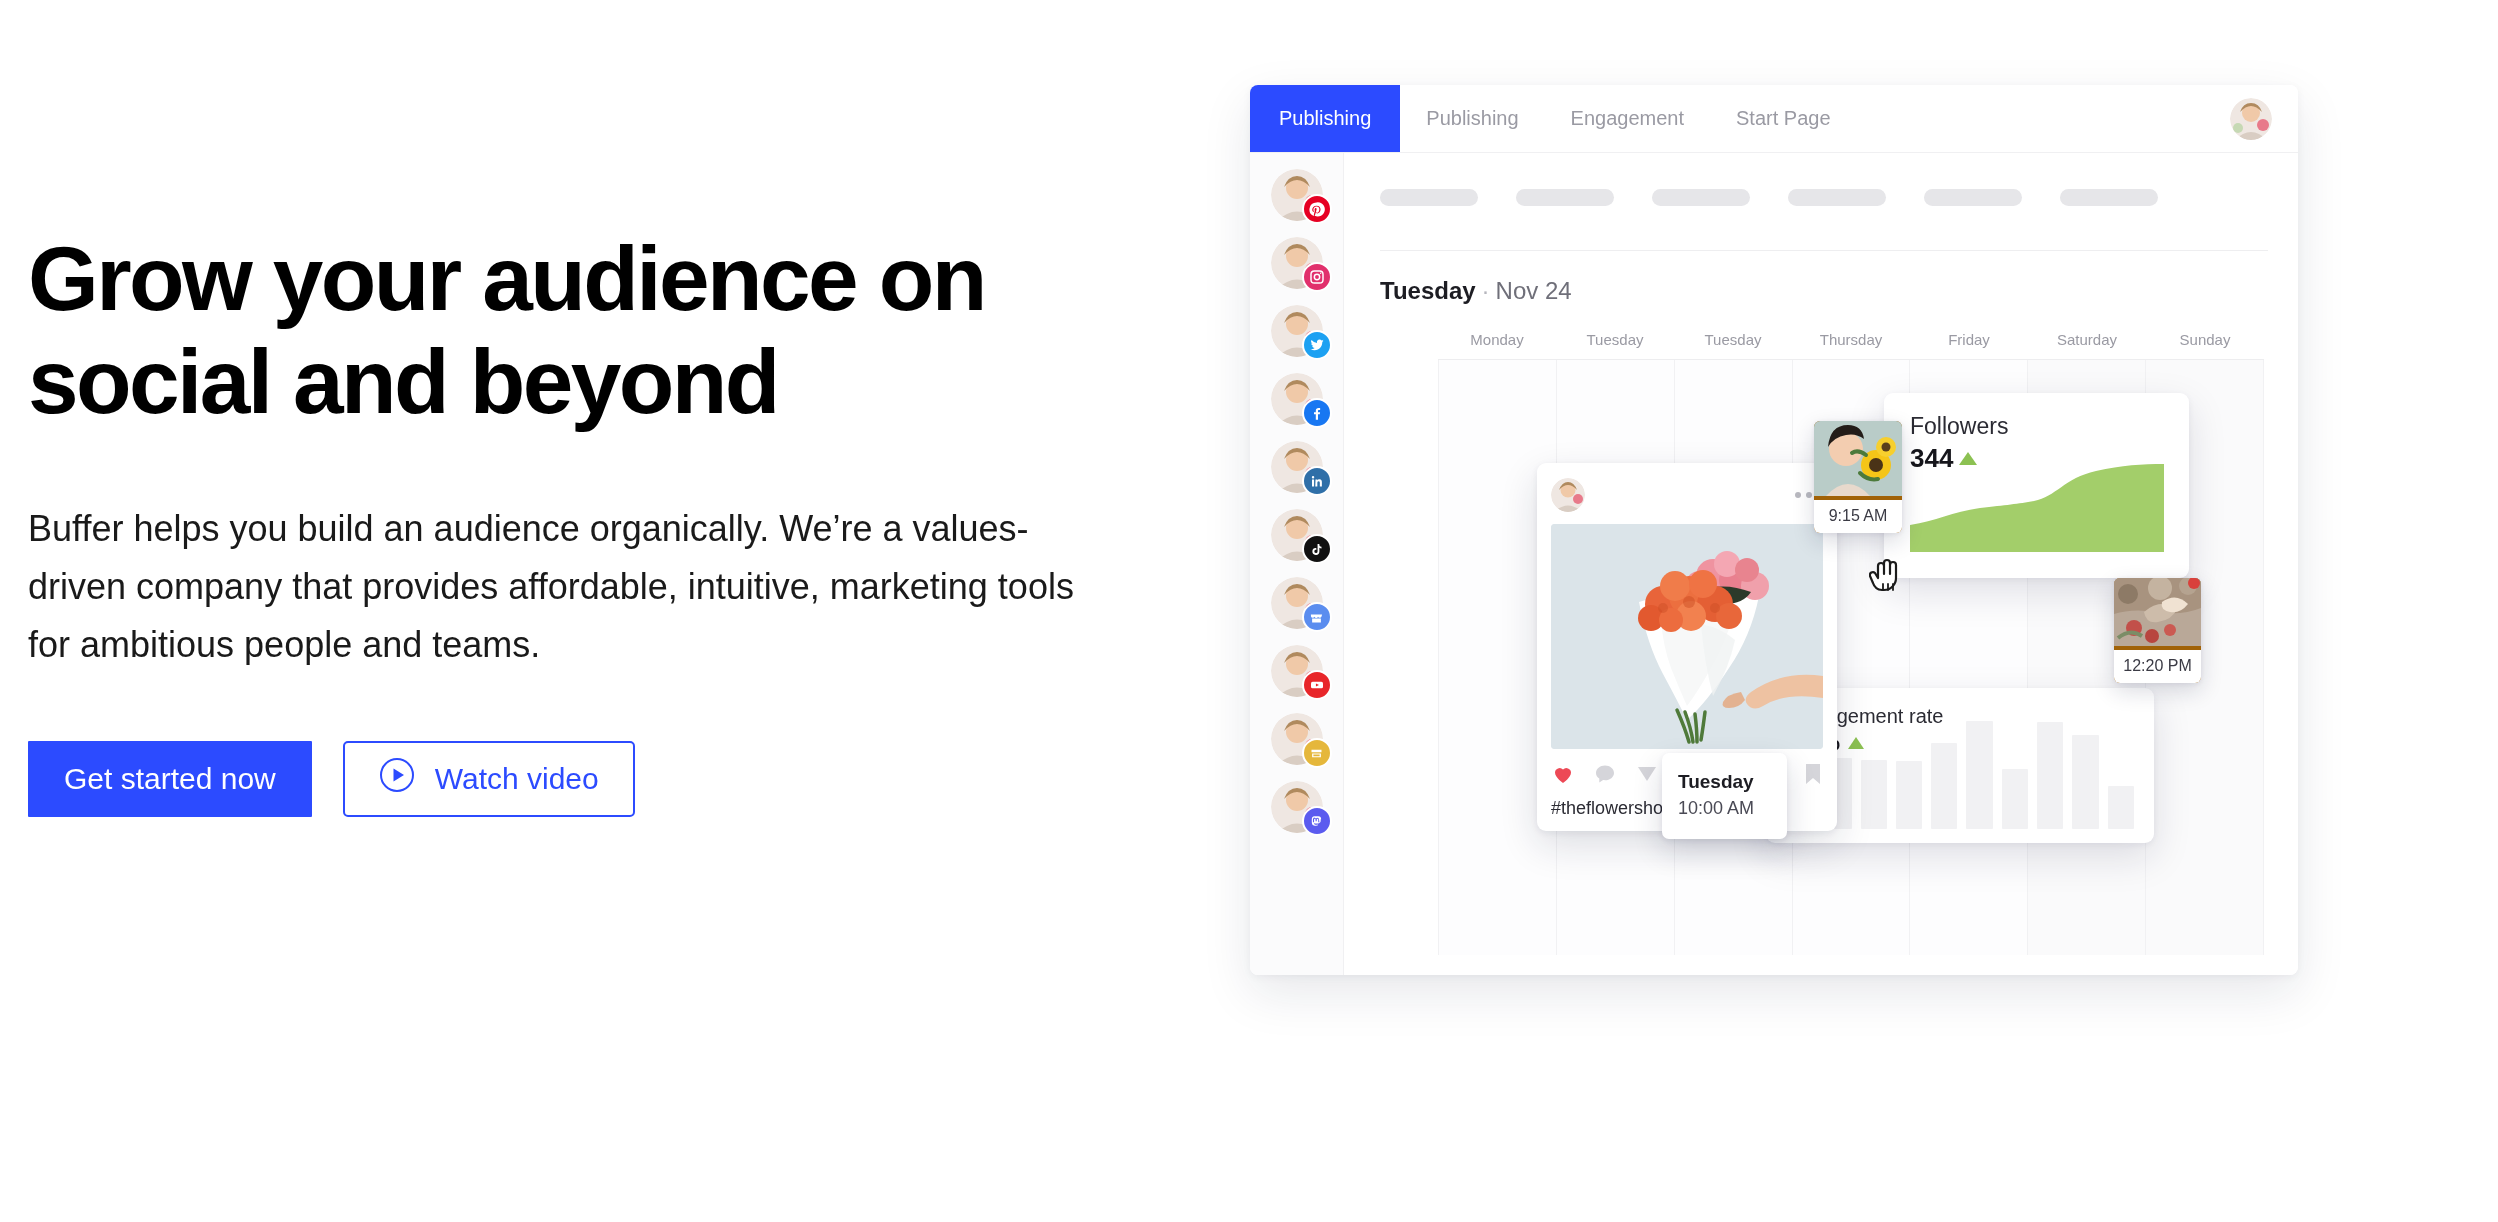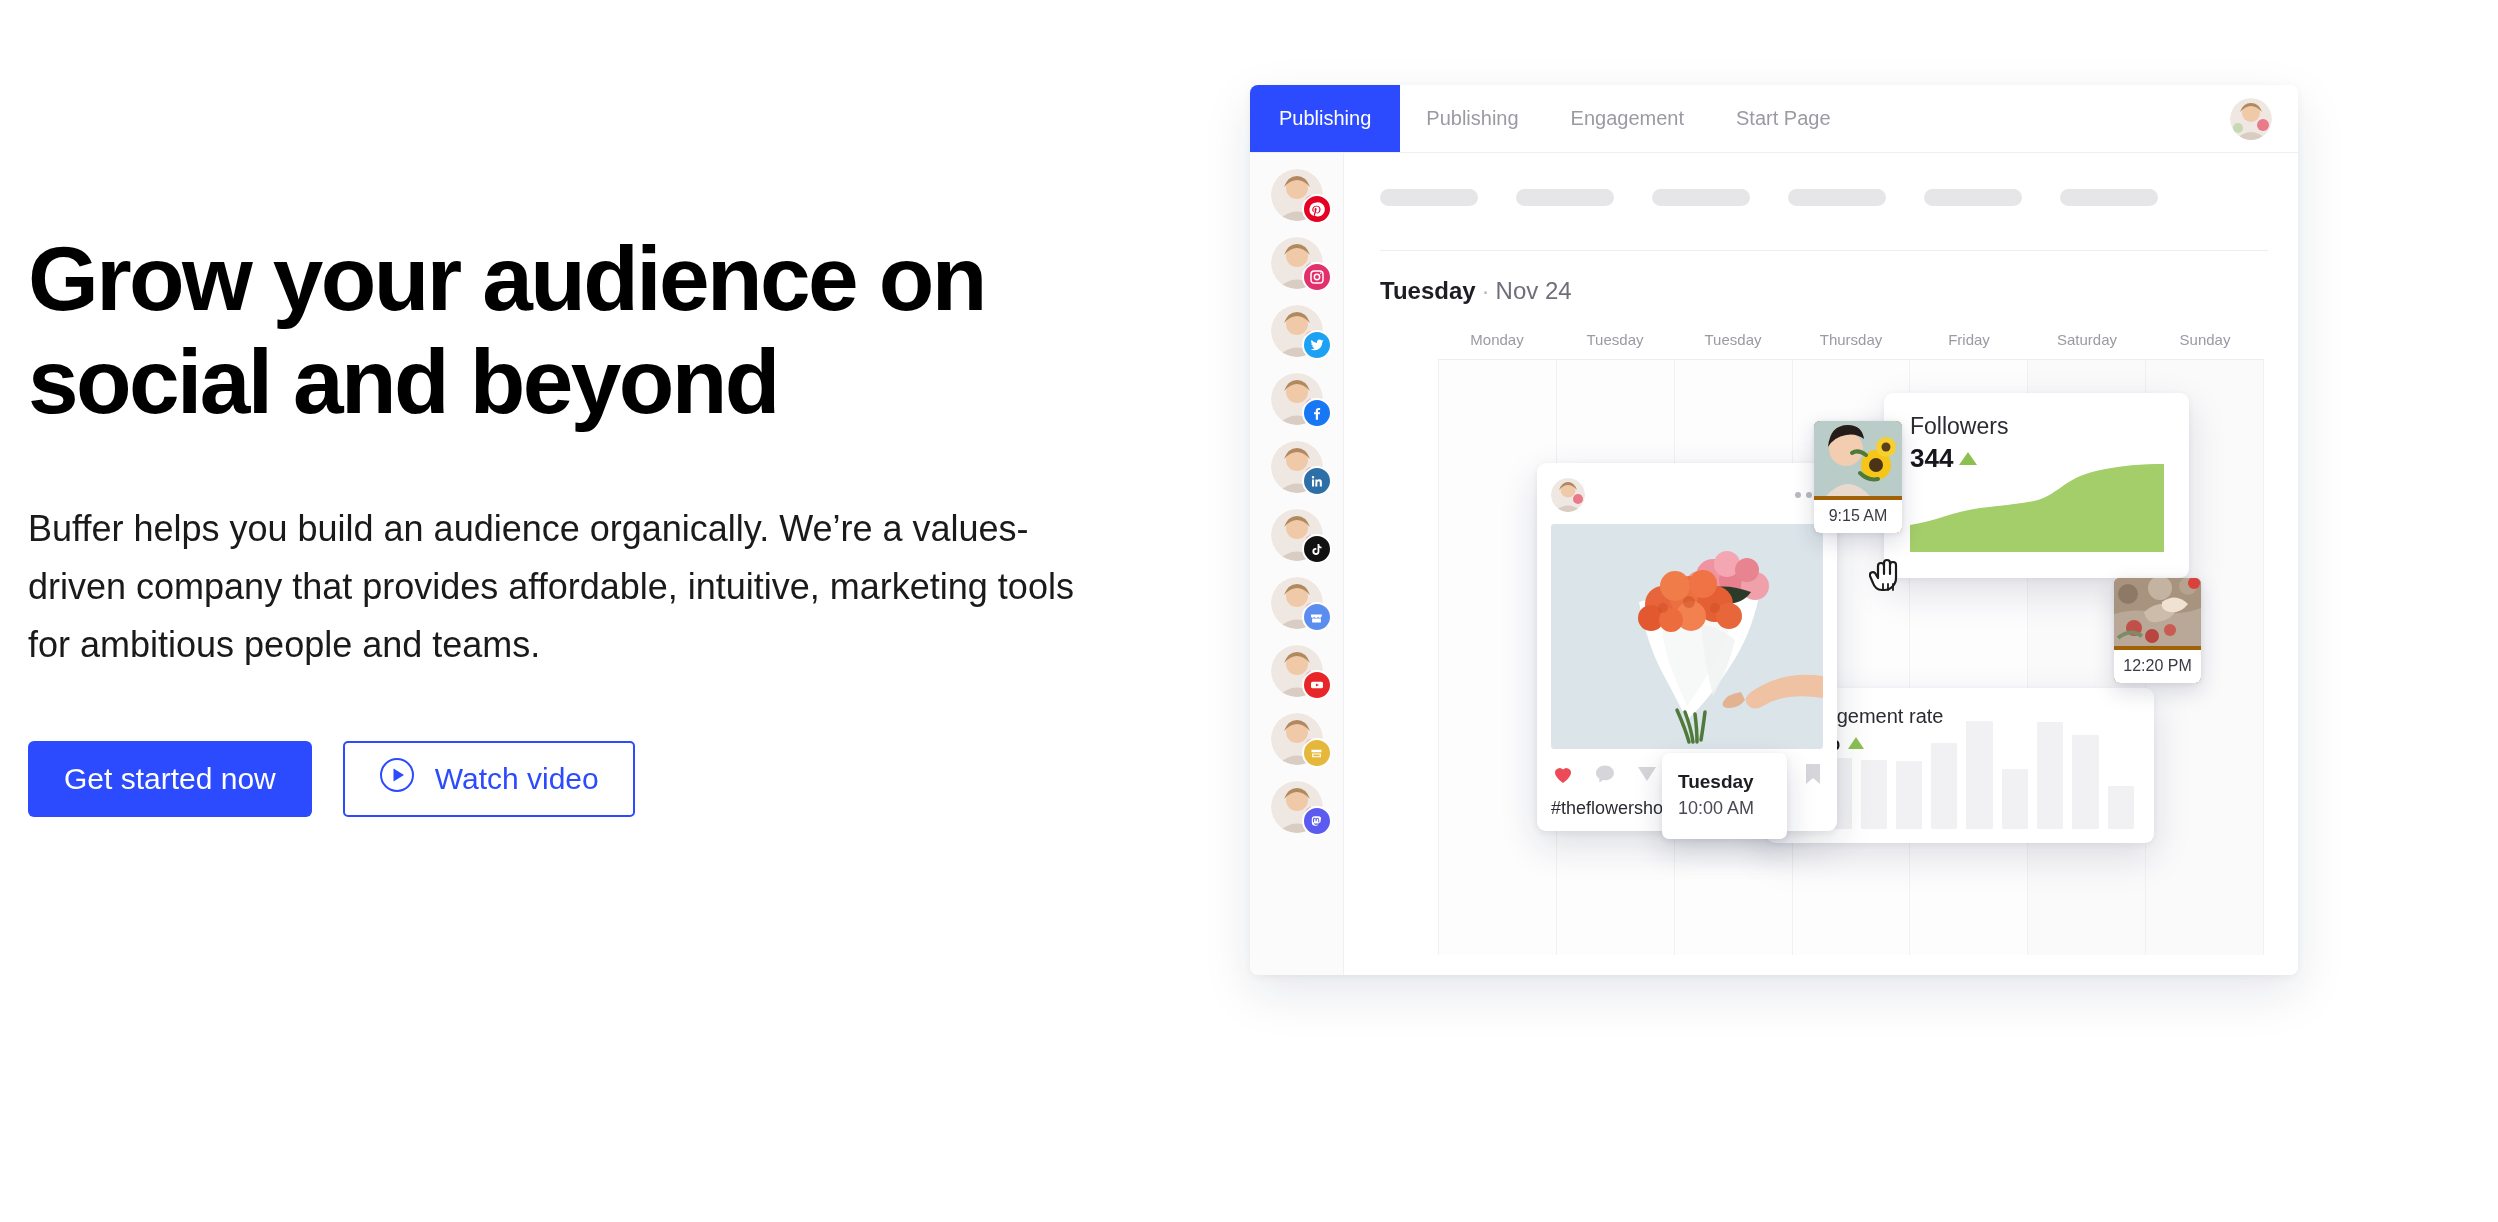--- a/index.html
+++ b/index.html
@@ -57,21 +57,21 @@
     display: inline-flex;
     align-items: center;
     justify-content: center;
     height: 76px;
     padding: 16px 36px;
     background: #2c4bff;
     color: #ffffff;
     font-size: 30px;
     font-weight: 400;
     border: none;
-    border-radius: 6px;
+    border-radius: 1px;
     cursor: pointer;
     font-family: "Liberation Sans", sans-serif;
   }
 
   .btn-secondary {
     display: inline-flex;
     align-items: center;
     justify-content: center;
     gap: 20px;
     height: 76px;

